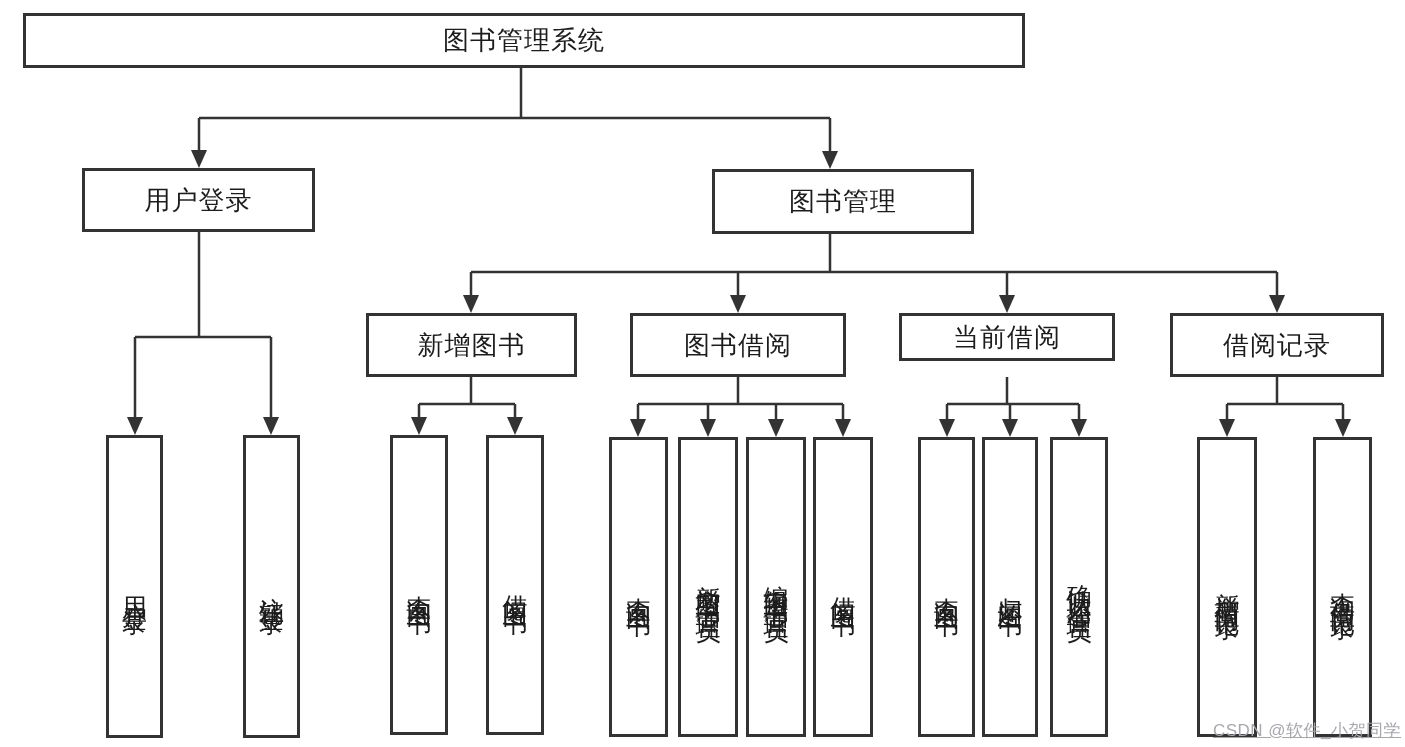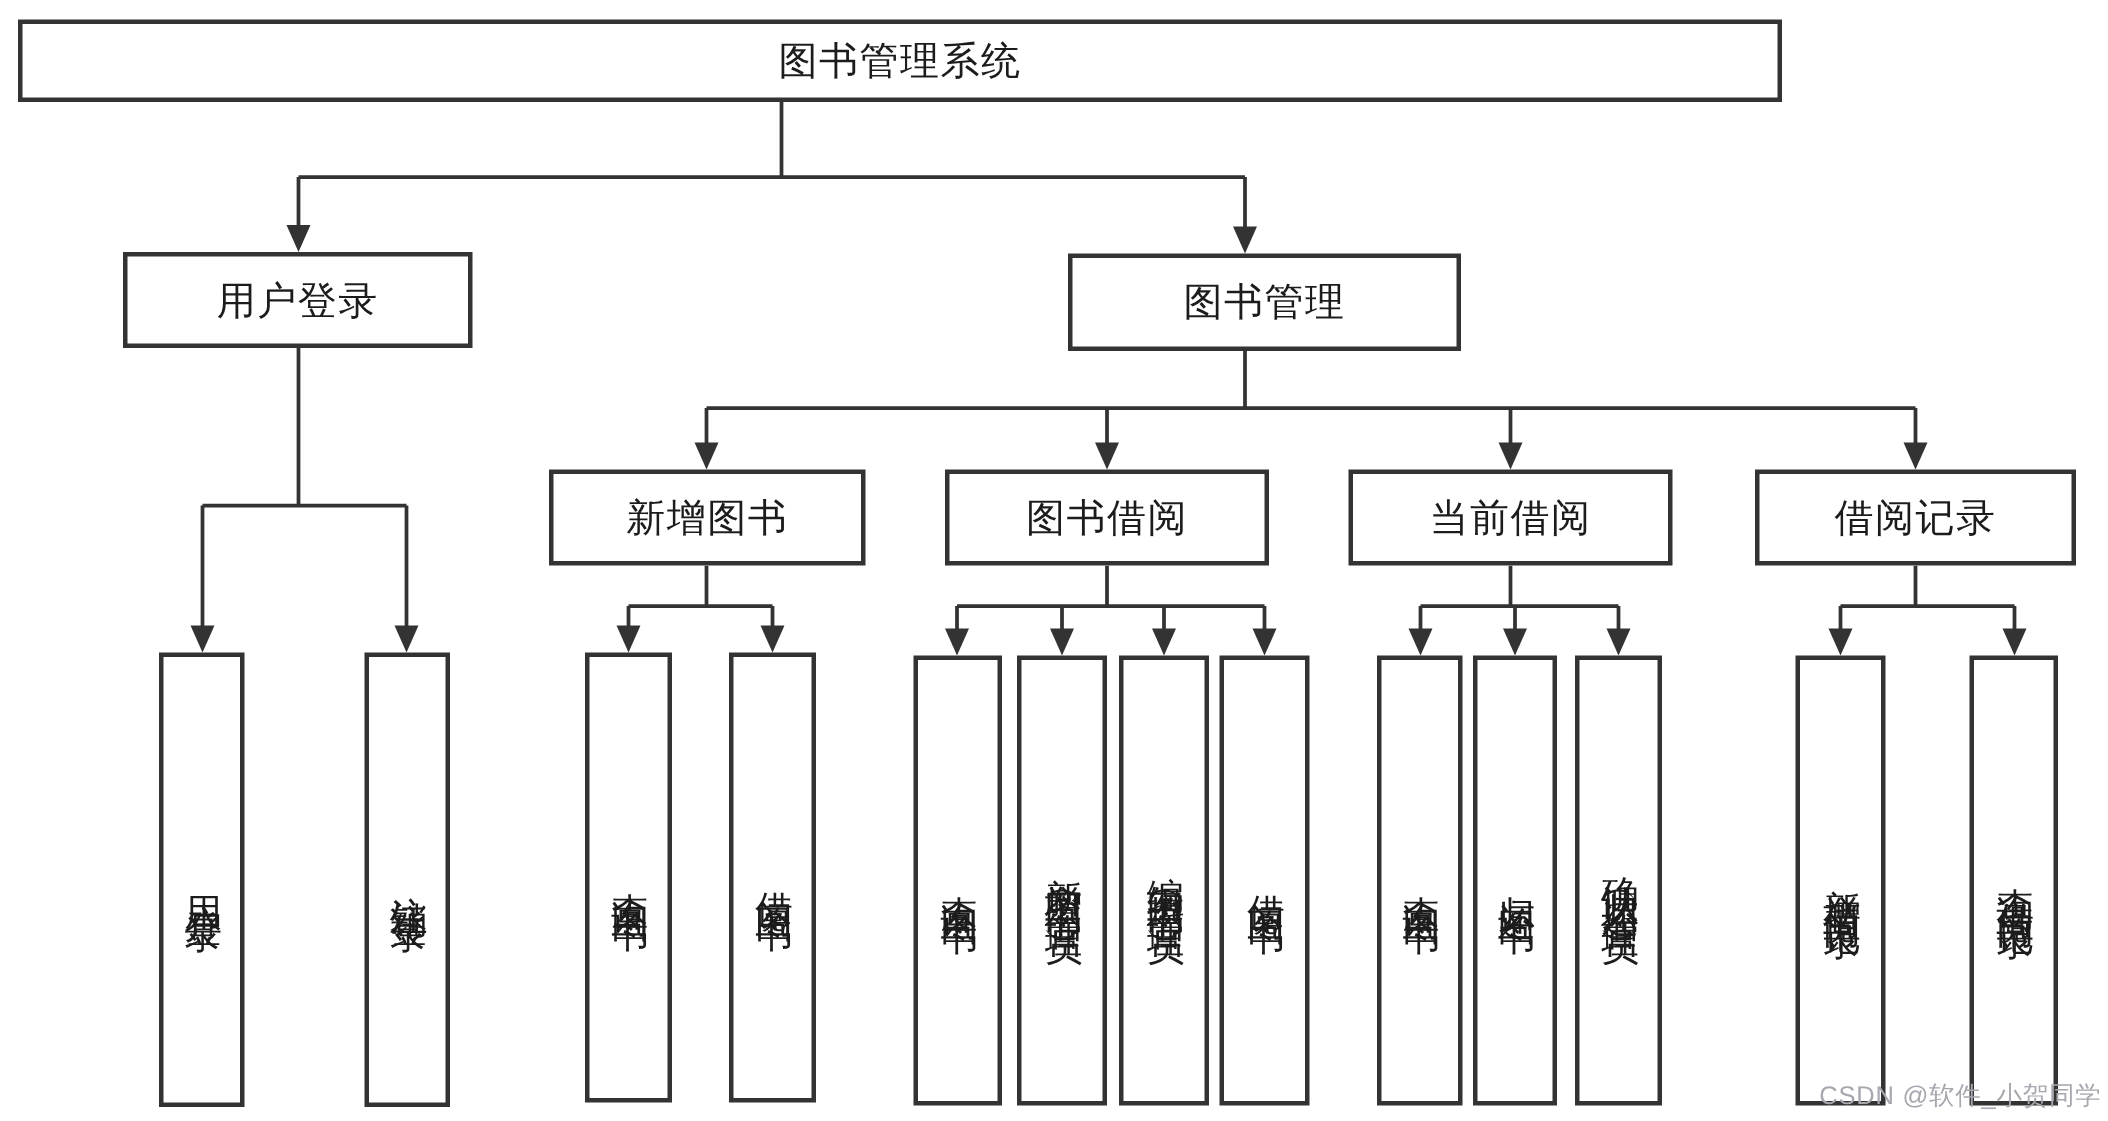--- a/index.html
+++ b/index.html
@@ -60,20 +60,21 @@
     line-height: 1;
   }
   #watermark {
     position: absolute;
     right: 4px;
     bottom: 5px;
     font-size: 17px;
     letter-spacing: 0.5px;
     color: var(--watermark);
     white-space: nowrap;
+    text-decoration: underline;
   }
 </style>
 </head>
 <body>
 
 <div id="canvas">
 
   <svg id="connectors" viewBox="0 0 1405 747" xmlns="http://www.w3.org/2000/svg">
 
     <g>
@@ -117,21 +118,21 @@
       <path class="head" d="M1071 419 L1087 419 L1079 437 Z"></path>
     </g>
 
     <g>
       <path class="wire" d="M1277 377 V404 M1227 404 H1343 M1227 404 V420 M1343 404 V420"></path>
       <path class="head" d="M1219 419 L1235 419 L1227 437 Z"></path>
       <path class="head" d="M1335 419 L1351 419 L1343 437 Z"></path>
     </g>
   </svg>
 
-  <div class="hbox" style="left:12px;top:13px;width:1176px;height:55px">
+  <div class="hbox" style="left:23px;top:13px;width:1002px;height:55px">
     <span>图书管理系统</span>
   </div>
 
   <div class="hbox" style="left:82px;top:168px;width:233px;height:64px">
     <span>用户登录</span>
   </div>
   <div class="hbox" style="left:712px;top:169px;width:262px;height:65px">
     <span>图书管理</span>
   </div>
 
@@ -141,21 +142,21 @@
   <div class="vbox" style="left:243px;top:435px;width:57px;height:303px">
     <span class="vtext">注销登录</span>
   </div>
 
   <div class="hbox" style="left:366px;top:313px;width:211px;height:64px">
     <span>新增图书</span>
   </div>
   <div class="hbox" style="left:630px;top:313px;width:216px;height:64px">
     <span>图书借阅</span>
   </div>
-  <div class="hbox" style="left:899px;top:313px;width:216px;height:64px">
+  <div class="hbox" style="left:899px;top:313px;width:216px;height:48px">
     <span>当前借阅</span>
   </div>
   <div class="hbox" style="left:1170px;top:313px;width:214px;height:64px">
     <span>借阅记录</span>
   </div>
 
   <div class="vbox" style="left:390px;top:435px;width:58px;height:300px">
     <span class="vtext">查询图书</span>
   </div>
   <div class="vbox" style="left:486px;top:435px;width:58px;height:300px">

